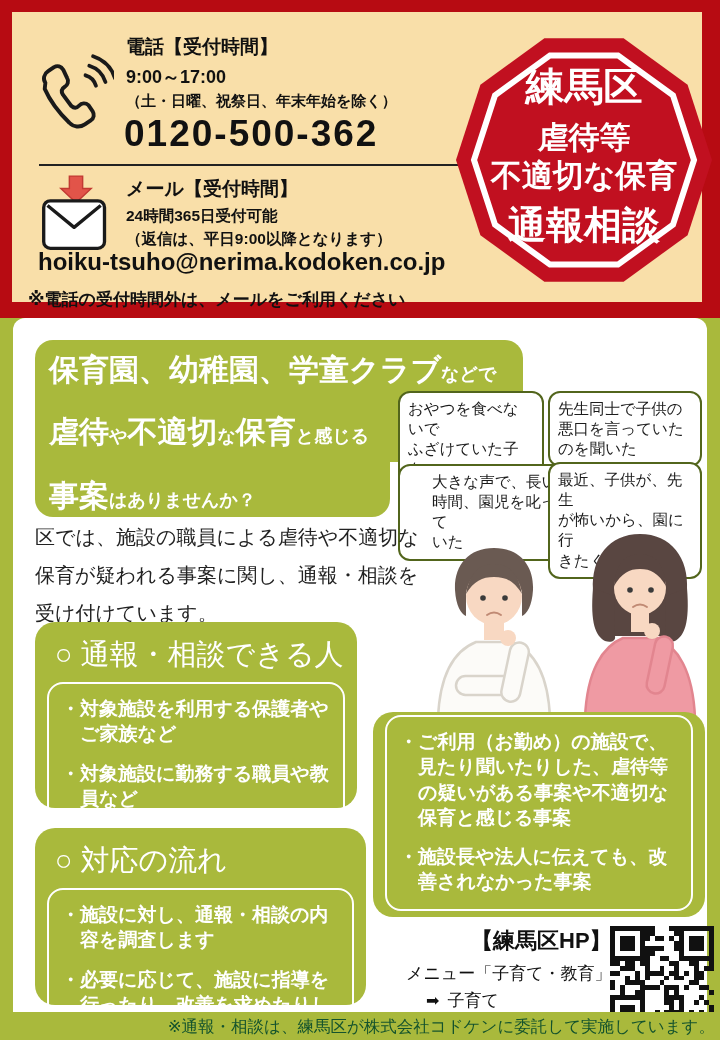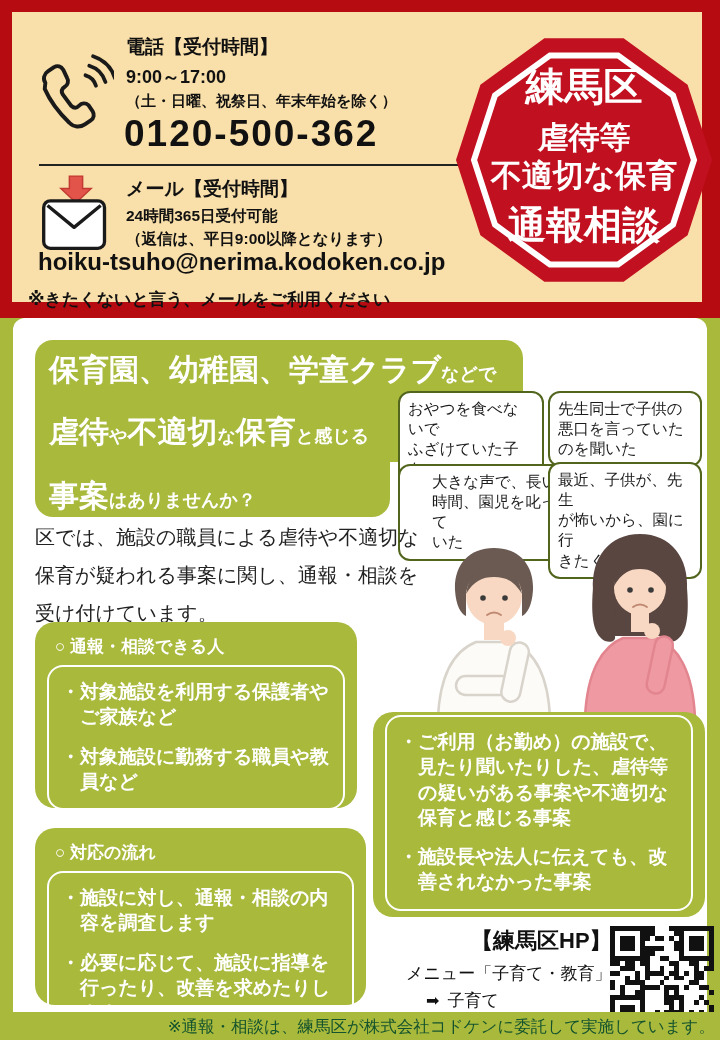--- a/index.html
+++ b/index.html
@@ -44,21 +44,21 @@
   .bubble2{left:535px;top:73px;width:134px;}
   .bubble3{left:385px;top:146px;width:126px;padding-left:32px;}
   .bubble4{left:535px;top:144px;width:134px;}
 
   .intro{position:absolute;left:22px;top:200px;width:398px;font-size:20px;line-height:1.9;color:#222;}
 
   .gbox{position:absolute;background:#a9b93c;border-radius:20px;color:#fff;}
   .gbox-who{left:22px;top:304px;width:322px;height:186px;}
   .gbox-flow{left:22px;top:510px;width:331px;height:177px;}
   .gbox-content{left:360px;top:394px;width:332px;height:205px;}
-  .gbox-title{padding:13px 0 4px 20px;font-size:17px;font-weight:bold;}
+  .gbox-title{padding:13px 0 4px 20px;font-size:29px;font-weight:normal;}
   .gbox-inner{margin:3px 12px 0 12px;border:2.5px solid #fff;border-radius:16px;padding:8px 8px 10px 12px;}
   .gbox-item{font-size:19px;font-weight:bold;line-height:1.33;padding-left:1em;text-indent:-1em;margin:4px 0 14px 0;}
   .gbox-item:last-child{margin-bottom:4px;}
 
   .person{position:absolute;}
   .person-man{left:405px;top:222px;width:152px;height:178px;}
   .person-woman{left:548px;top:210px;width:158px;height:190px;}
 
   .hp-block{position:absolute;left:363px;top:608px;color:#111;}
   .hp-title{font-size:22px;font-weight:bold;text-align:right;}
@@ -101,21 +101,21 @@
         <path d="M10,33 L38,56 L66,33" fill="none" stroke="#1a1a1a" stroke-width="3.5" stroke-linejoin="round"></path>
       </svg>
 
       <div class="mail-block">
         <div class="mail-title">メール【受付時間】</div>
         <div class="mail-availability">24時間365日受付可能</div>
         <div class="mail-reply">（返信は、平日9:00以降となります）</div>
       </div>
 
       <div class="email-address">hoiku-tsuho@nerima.kodoken.co.jp</div>
-      <div class="contact-footnote">※きたくないと言う、メールをご利用ください</div>
+      <div class="contact-footnote">※電話の受付時間外は、メールをご利用ください</div>
     </div>
 
     <svg class="badge" viewBox="-130 -130 260 260">
       <polygon points="128,0 103.6,75.2 39.6,121.7 -39.6,121.7 -103.6,75.2 -128,0 -103.6,-75.2 -39.6,-121.7 39.6,-121.7 103.6,-75.2" fill="#c11020"></polygon>
       <polygon points="110,0 89,64.7 34,104.6 -34,104.6 -89,64.7 -110,0 -89,-64.7 -34,-104.6 34,-104.6 89,-64.7" fill="none" stroke="#ffffff" stroke-width="6"></polygon>
       <text x="0" y="-60" font-size="39">練馬区</text>
       <text x="0" y="-12" font-size="31">虐待等</text>
       <text x="0" y="26" font-size="31">不適切な保育</text>
       <text x="0" y="78" font-size="38">通報相談</text>
     </svg>

